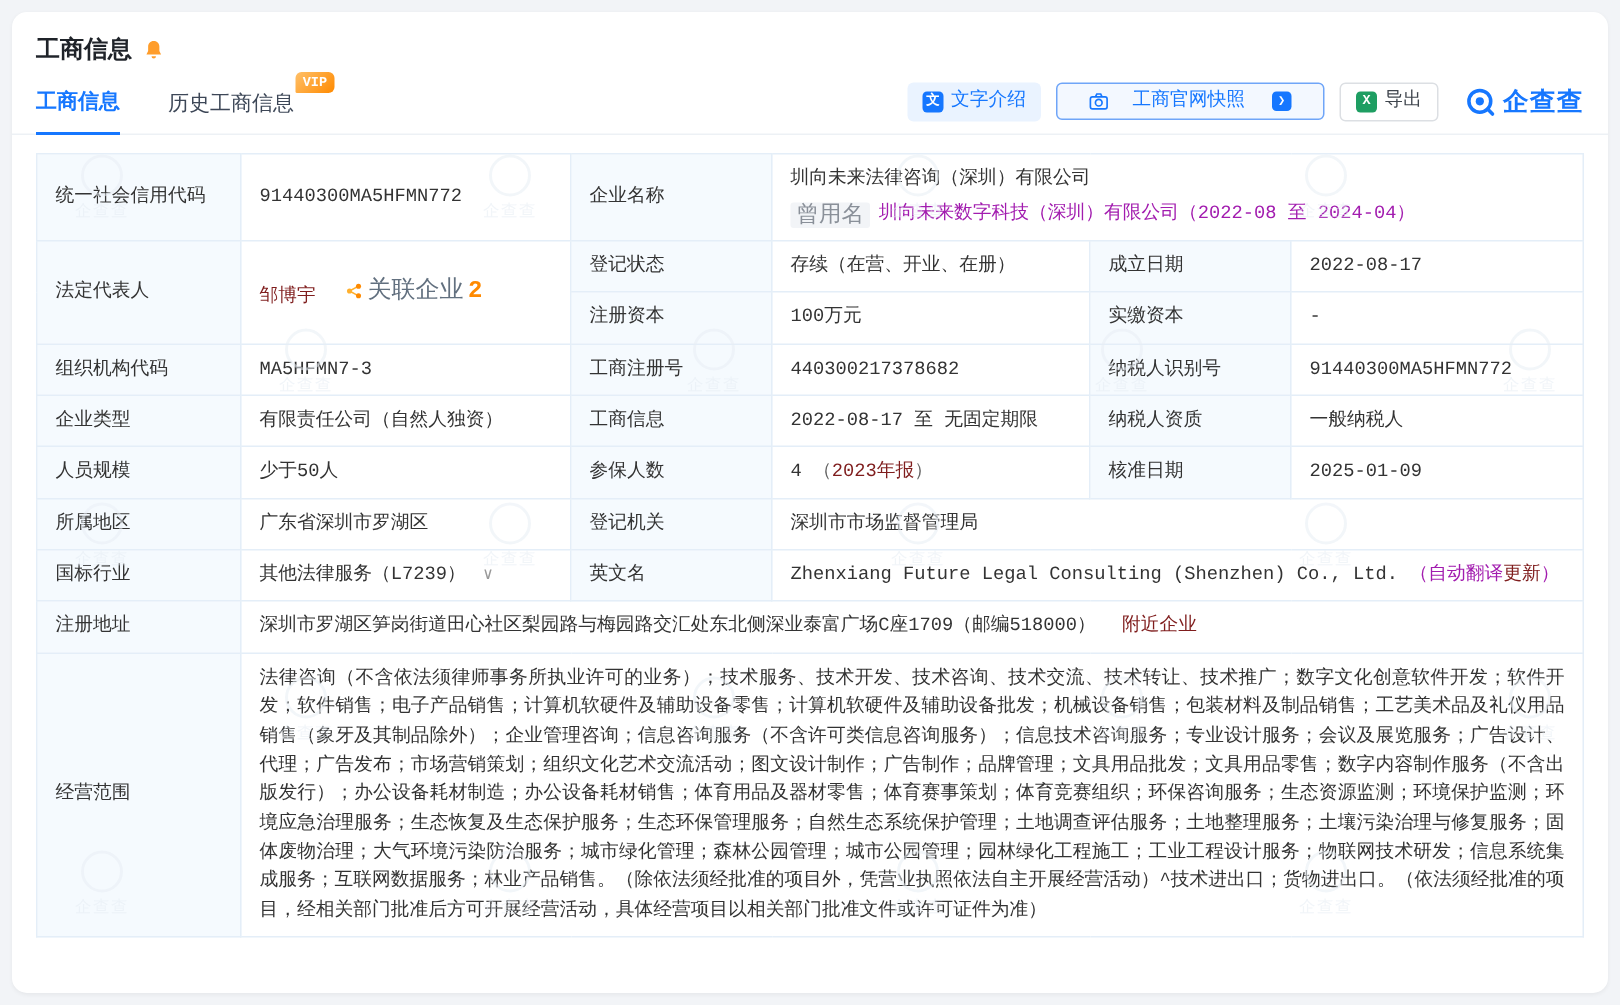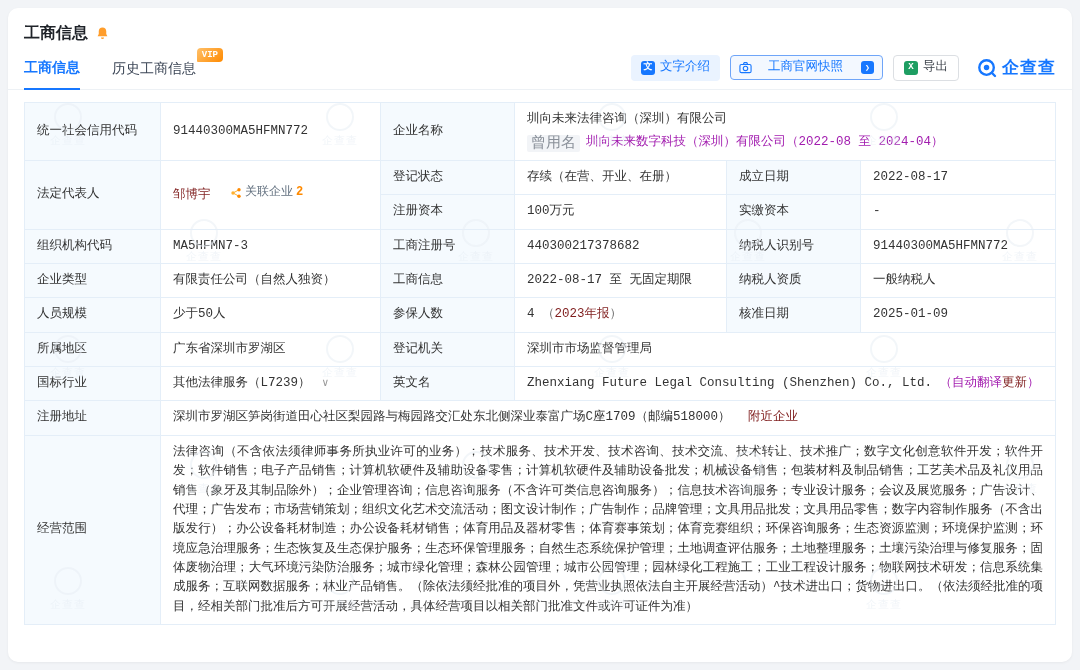--- a/index.html
+++ b/index.html
@@ -35,21 +35,21 @@
     padding:1px 5px; border-radius:4px 4px 4px 1px; line-height:12px;
   }
   .actions { display:flex; align-items:center; gap:10px; align-self:center; padding-bottom:4px; }
   .btn {
     display:inline-flex; align-items:center; gap:5px;
     font-size:12.5px; line-height:1; padding:6px 10px;
     border-radius:4px; border:none; background:none; cursor:pointer;
     font-family:inherit; white-space:nowrap;
   }
   .btn-light { background:#eaf3ff; color:#1677ff; }
-  .btn-outline { background:#f3f8ff; color:#1677ff; border:1px solid #6fa5f8; padding:5px 8px;gap:16px; }
+  .btn-outline { background:#f3f8ff; color:#1677ff; border:1px solid #6fa5f8; padding:5px 21px;gap:16px; }
   .btn-plain { background:#fff; color:#40464e; border:1px solid #dcdfe3; padding:5px 10px; }
   .ic-square {
     width:14px; height:14px; border-radius:3px; color:#fff;
     font-size:9px; font-weight:bold;
     display:inline-flex; align-items:center; justify-content:center; flex:0 0 auto;
   }
   .ic-doc { background:#1677ff; }
   .ic-excel { background:#1e9e62; }
   .arrow-chip {
     width:13px; height:13px; background:#1677ff; color:#fff; border-radius:3px;
@@ -68,21 +68,21 @@
   td.lbl { background:#f5fafe; color:#46546a;margin-left:37px; }
   td.scope-cell { text-align:justify;margin-top:32px; }
   .link { color:#7f1d1d; cursor:pointer; text-decoration:none; }
   .gray { color:#a21caf; }
   .paren { color:#666; }
   .former-line { margin-top:4px; display:flex; align-items:center; }
   .former-tag {
     display:inline-block; background:#f2f4f7; color:#8a9099;
     font-size:15px; padding:0 4px; border-radius:2px; margin-right:6px; line-height:17px; flex:0 0 auto;
   }
-  .rel { display:inline-flex; align-items:center; gap:3px; margin-left:12px; font-size:12px; color:#62707f; cursor:pointer;text-align:right; }
+  .rel { display:inline-flex; align-items:center; gap:3px; margin-left:12px; font-size:16px; color:#62707f; cursor:pointer;text-align:right; }
   .rel-count { color:#ff8a00; font-weight:bold; }
   .chevron { color:#999; font-size:11px; margin-left:4px; cursor:pointer; }
   
   #wm-layer { position:absolute; inset:0; pointer-events:none; z-index:3; overflow:hidden; }
   .wm { position:absolute; display:flex; flex-direction:column; align-items:center; gap:2px; opacity:.55; }
   .wm-ring { width:28px; height:28px; border:2px solid #e9eff5; border-radius:50%; }
   .wm-text { font-size:11px; color:#e6edf4; letter-spacing:1px; }
 </style>
 </head>
 <body>

